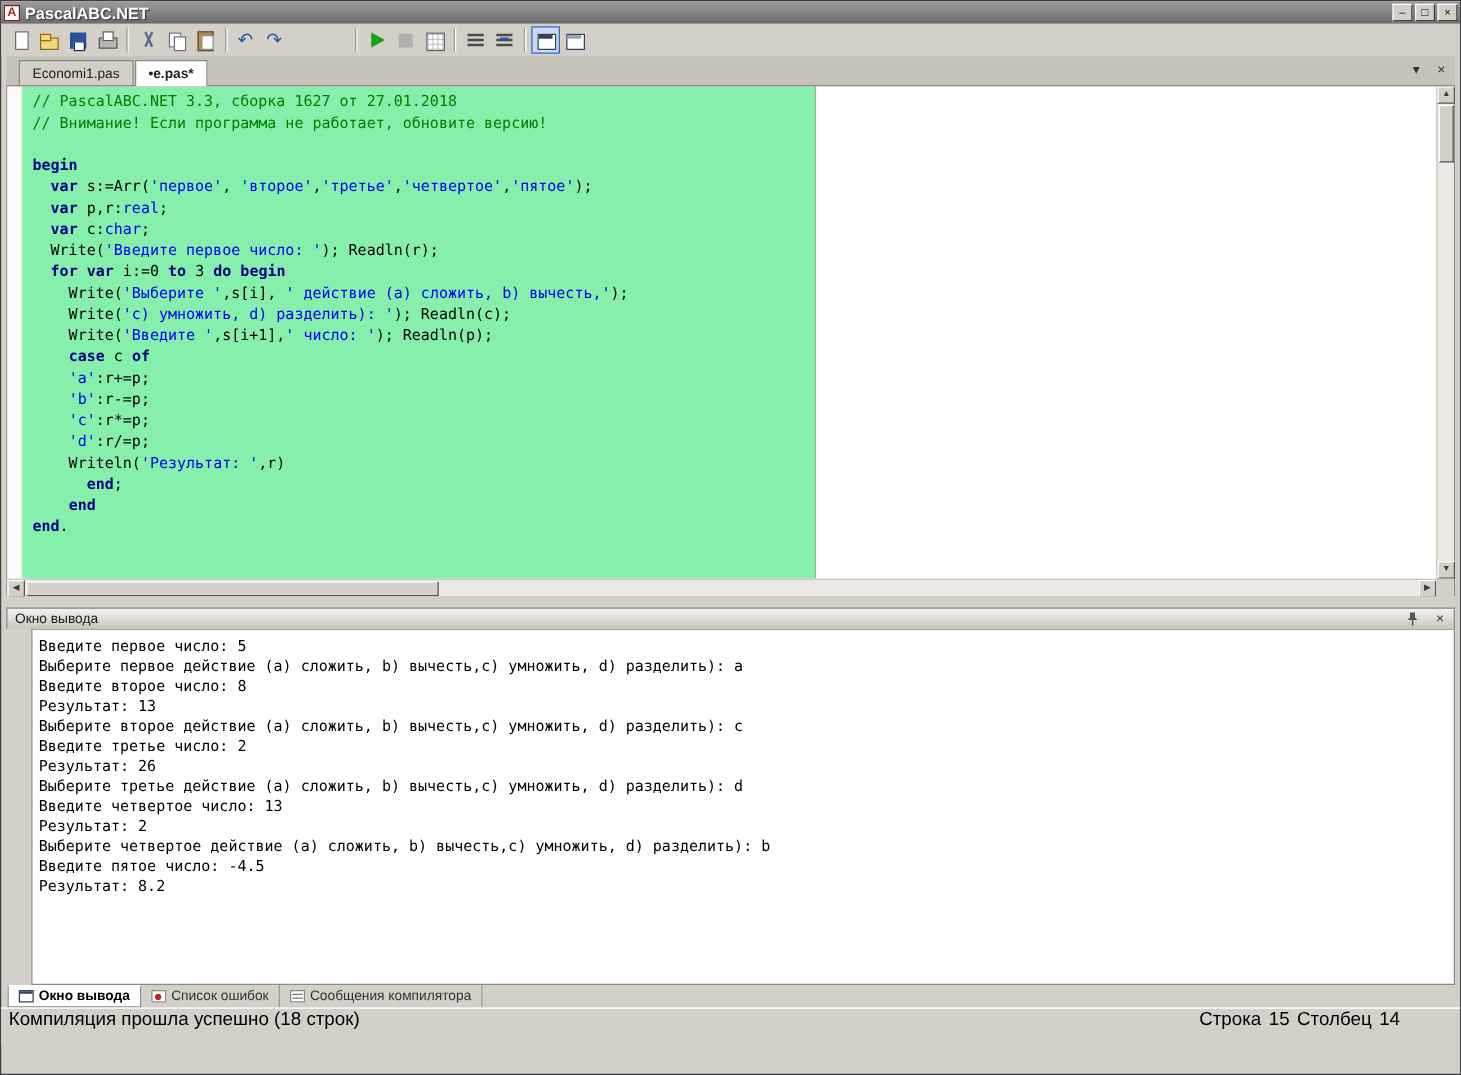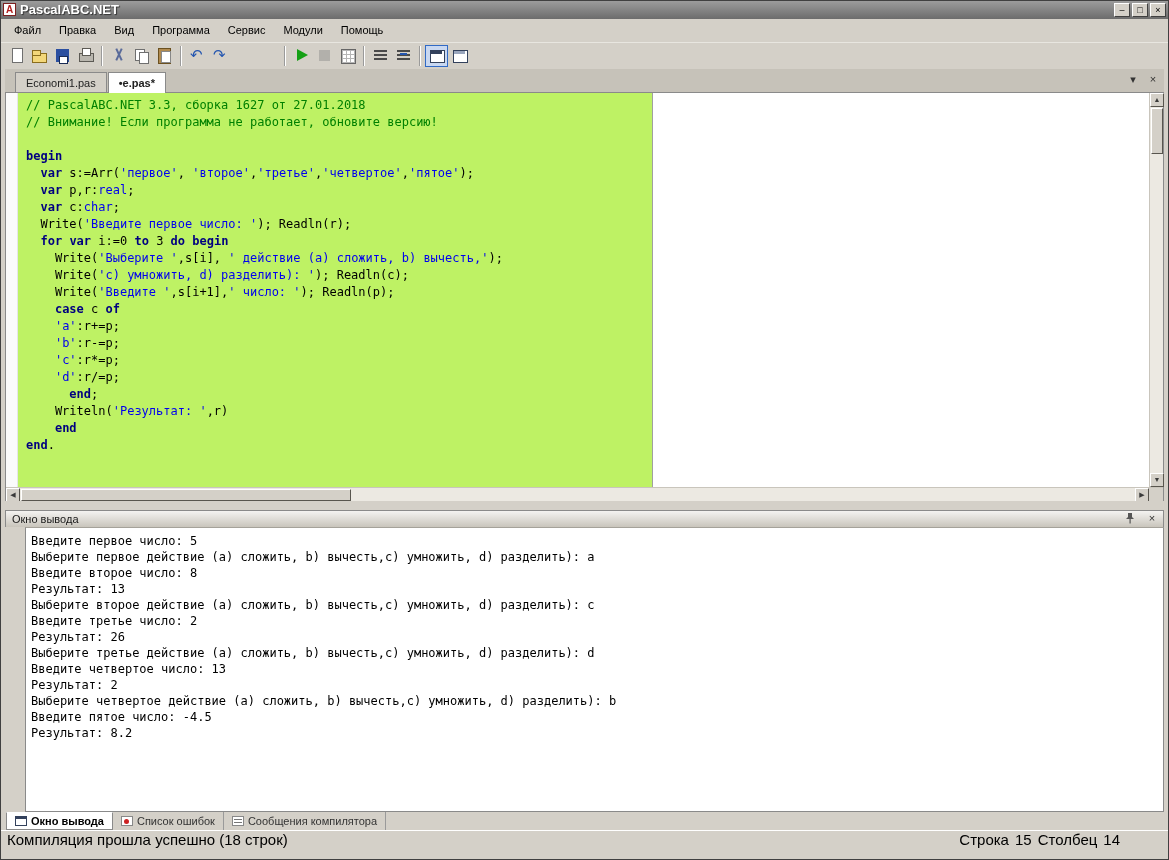--- a/index.html
+++ b/index.html
@@ -61,21 +61,21 @@
   .tabstrip { height:24px; background:#c6c2b9; display:flex; align-items:flex-end; padding-left:10px; position:relative; border-bottom:1px solid #8a8a8a; }
   .tab { padding:4px 10px 3px; font-size:11px; background:#d4d0c8; border:1px solid #8a8a8a; border-bottom:none; margin-right:1px; color:#222; }
   .tab.active { background:#fff; font-weight:bold; position:relative; top:1px; padding-bottom:4px; }
   .tabstrip-right { position:absolute; right:4px; top:4px; display:flex; gap:6px; align-items:center; }
   .strip-ico { font-size:11px; color:#333; width:14px; text-align:center; }
 
   
   .editor-area { height:408px; display:flex; flex-direction:column; background:#fff; border-left:1px solid #8a8a8a; border-right:1px solid #8a8a8a; }
   .panes-row { height:394px; display:flex; }
   .gutter { width:12px; background:#fbfbfb; border-right:1px solid #e6e6e6; }
-  .code-pane { width:634px; overflow:hidden; padding:4px 0 0 8px; background:#bef264; }
+  .code-pane { width:634px; overflow:hidden; padding:4px 0 0 8px; background:#86efac; }
   .split-divider { width:1px; background:#a0a0a0; }
   .empty-pane { flex:1; background:#fff; }
   .code-line { font-family:"DejaVu Sans Mono", monospace; font-size:12px; line-height:17px; white-space:pre; color:#000; }
   .tok-c { color:#008000; }
   .tok-k { color:#000080; font-weight:bold; }
   .tok-s { color:#0000ee; }
   .tok-t { color:#0000ee; }
   .tok-n { color:#000; }
   .tok-p { color:#000; }
 
@@ -121,29 +121,20 @@
   <div class="titlebar">
     <div class="app-icon">A</div>
     <span class="title-text">PascalABC.NET</span>
     <div class="win-buttons">
         <div class="win-btn">–</div>
         <div class="win-btn">□</div>
         <div class="win-btn">×</div>
       </div>
   </div>
 
-  <div class="menubar">
-      <div class="menu-item">Файл</div>
-      <div class="menu-item">Правка</div>
-      <div class="menu-item">Вид</div>
-      <div class="menu-item">Программа</div>
-      <div class="menu-item">Сервис</div>
-      <div class="menu-item">Модули</div>
-      <div class="menu-item">Помощь</div>
-    </div>
 
   <div class="toolbar">
       <div class="tb-btn">
         <i class="ic ic-new"></i>
       </div>
       <div class="tb-btn">
         <i class="ic ic-open"></i>
       </div>
       <div class="tb-btn">
         <i class="ic ic-save"></i>
@@ -222,22 +213,22 @@
             <div class="code-line"><span class="tok-p">  Write(</span><span class="tok-s">'Введите первое число: '</span><span class="tok-p">); Readln(r);</span></div>
             <div class="code-line"><span class="tok-p">  </span><span class="tok-k">for</span><span class="tok-p"> </span><span class="tok-k">var</span><span class="tok-p"> i:=</span><span class="tok-n">0</span><span class="tok-p"> </span><span class="tok-k">to</span><span class="tok-p"> </span><span class="tok-n">3</span><span class="tok-p"> </span><span class="tok-k">do</span><span class="tok-p"> </span><span class="tok-k">begin</span></div>
             <div class="code-line"><span class="tok-p">    Write(</span><span class="tok-s">'Выберите '</span><span class="tok-p">,s[i], </span><span class="tok-s">' действие (a) сложить, b) вычесть,'</span><span class="tok-p">);</span></div>
             <div class="code-line"><span class="tok-p">    Write(</span><span class="tok-s">'c) умножить, d) разделить): '</span><span class="tok-p">); Readln(c);</span></div>
             <div class="code-line"><span class="tok-p">    Write(</span><span class="tok-s">'Введите '</span><span class="tok-p">,s[i+1],</span><span class="tok-s">' число: '</span><span class="tok-p">); Readln(p);</span></div>
             <div class="code-line"><span class="tok-p">    </span><span class="tok-k">case</span><span class="tok-p"> c </span><span class="tok-k">of</span></div>
             <div class="code-line"><span class="tok-p">    </span><span class="tok-s">'a'</span><span class="tok-p">:r+=p;</span></div>
             <div class="code-line"><span class="tok-p">    </span><span class="tok-s">'b'</span><span class="tok-p">:r-=p;</span></div>
             <div class="code-line"><span class="tok-p">    </span><span class="tok-s">'c'</span><span class="tok-p">:r*=p;</span></div>
             <div class="code-line"><span class="tok-p">    </span><span class="tok-s">'d'</span><span class="tok-p">:r/=p;</span></div>
+            <div class="code-line"><span class="tok-p">    Writeln(</span><span class="tok-s">'Результат: '</span><span class="tok-p">,r)</span></div>
             <div class="code-line"><span class="tok-p">      </span><span class="tok-k">end</span><span class="tok-p">;</span></div>
-            <div class="code-line"><span class="tok-p">    Writeln(</span><span class="tok-s">'Результат: '</span><span class="tok-p">,r)</span></div>
             <div class="code-line"><span class="tok-p">    </span><span class="tok-k">end</span></div>
             <div class="code-line"><span class="tok-k">end</span><span class="tok-p">.</span></div>
           </div>
         <div class="split-divider"></div>
         <div class="empty-pane"></div>
         <div class="vscroll">
           <div class="scroll-btn">▲</div>
           <div class="v-thumb"></div>
           <div style="flex:1"></div>
           <div class="scroll-btn">▼</div>

